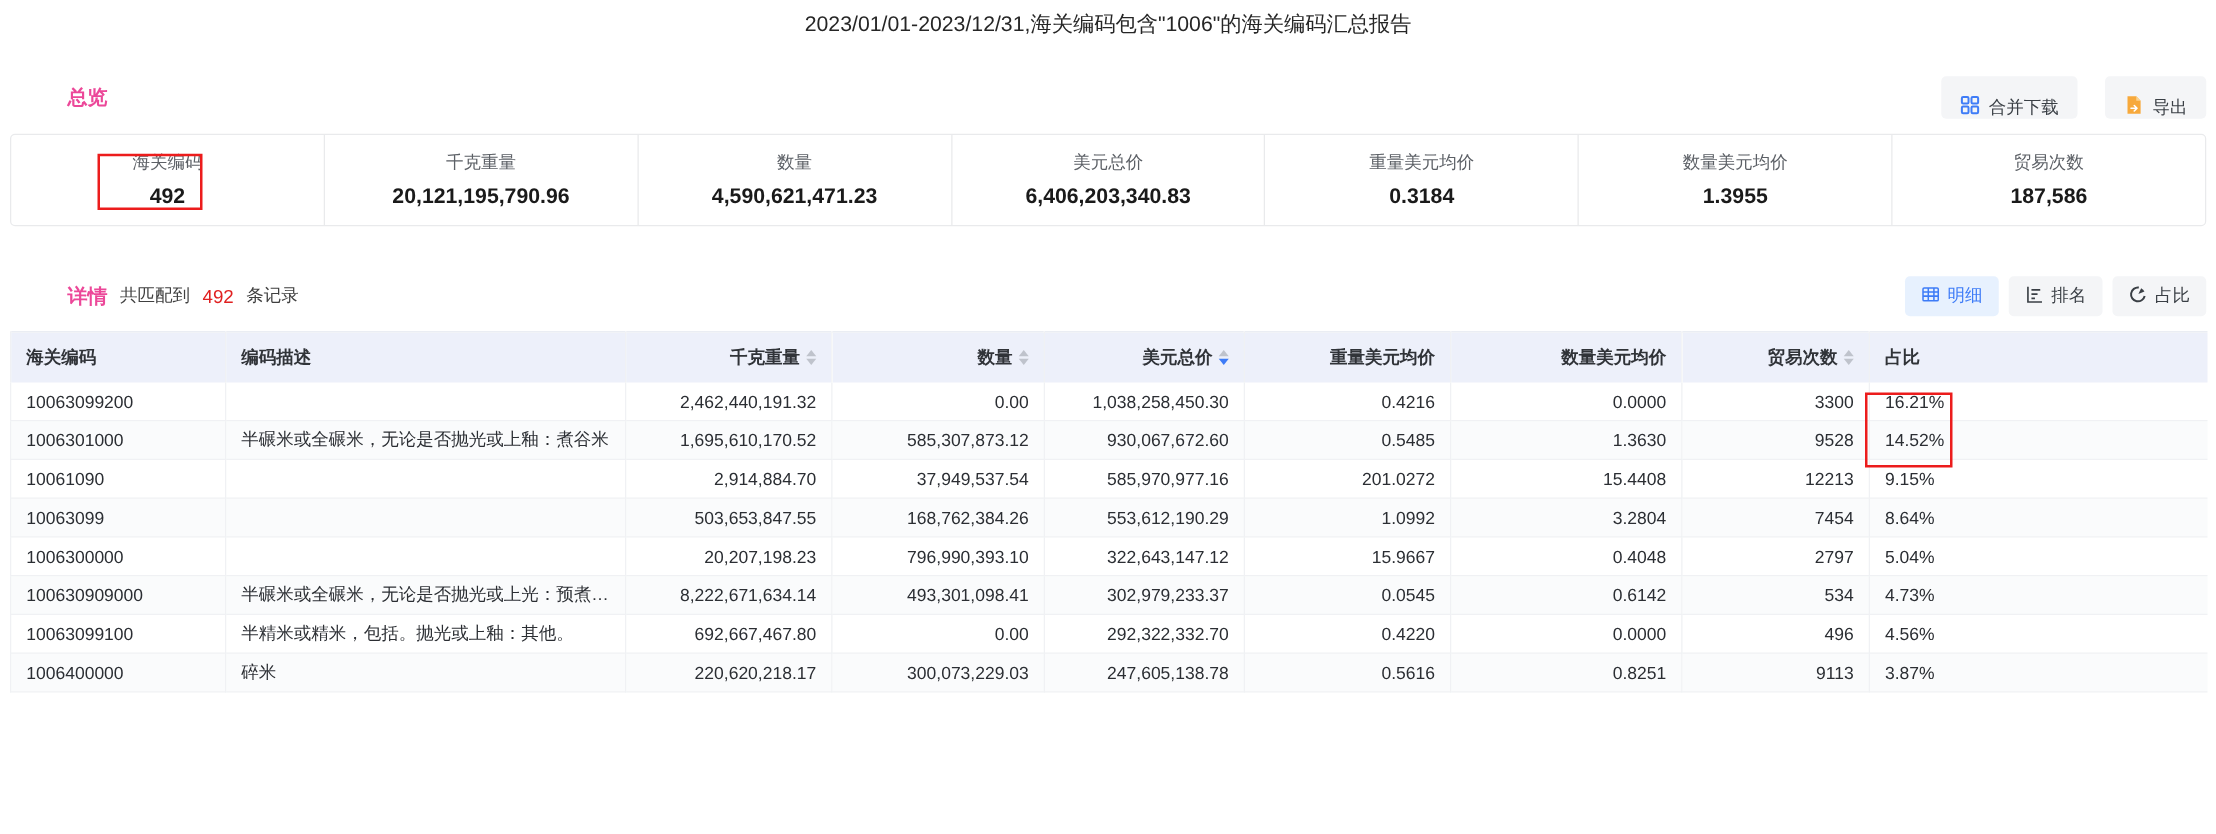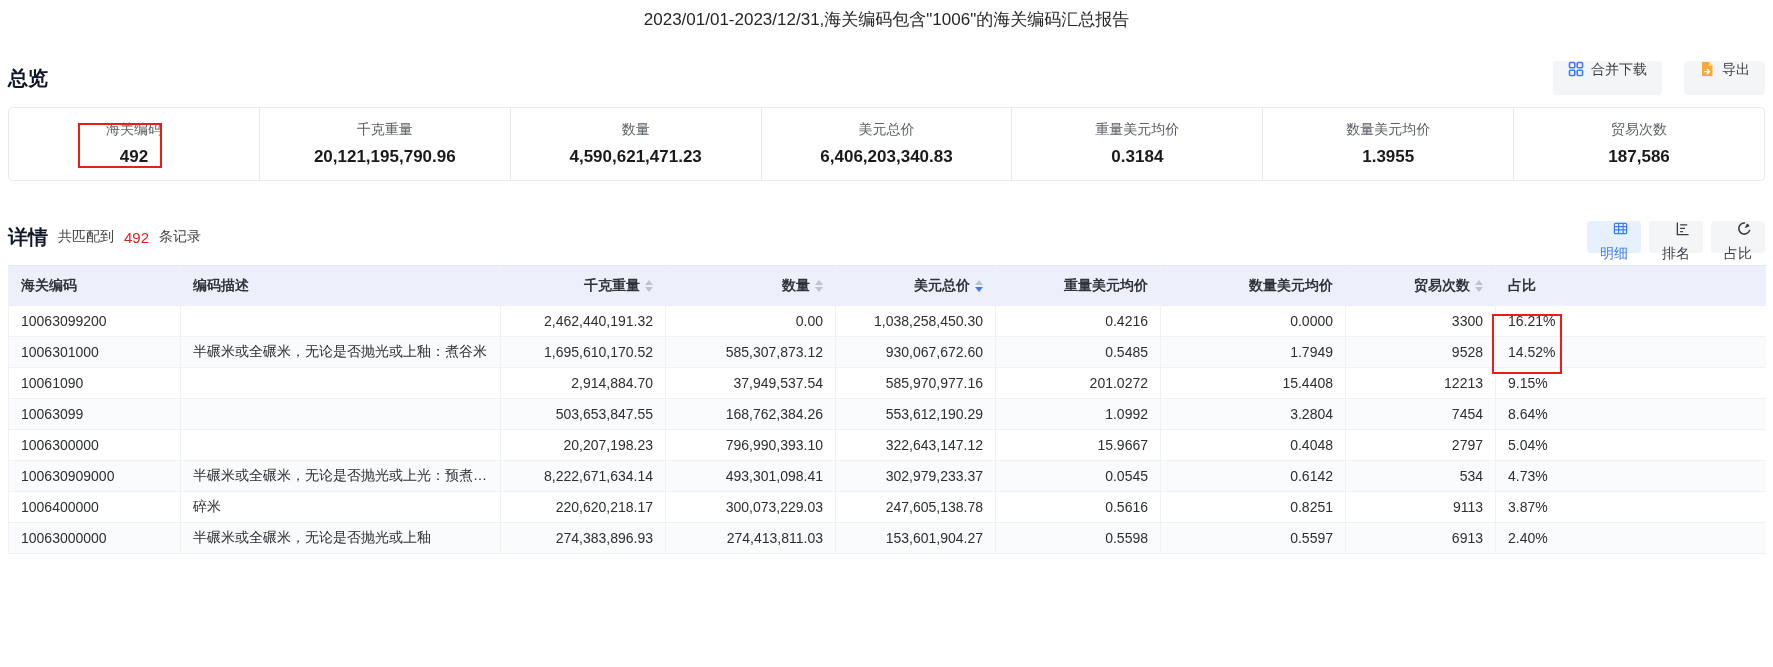--- a/index.html
+++ b/index.html
@@ -4,44 +4,44 @@
 <style>
   * { margin:0; padding:0; box-sizing:border-box; }
   html,body { width:1773px; height:667px; background:#fff; overflow:hidden;
     font-family:"Liberation Sans","DejaVu Sans",sans-serif; color:#262626; }
   .page { position:relative; width:1773px; height:667px; }
 
   .page-title { text-align:center; padding-top:8px; font-size:17px; color:#262626; }
 
   .section-bar { display:flex; justify-content:space-between; align-items:center;
     margin:30px 8px 0 8px; height:34px; }
-  .section-title { font-size:20px; font-weight:bold; color:#0f172a; }
+  .section-title { font-size:16px; font-weight:bold; color:#ec4899;margin-left:46px; }
   .actions { display:flex; gap:22px; }
-  .act-btn { display:inline-flex; align-items:flex-start; gap:7px; height:34px; padding:0 15px;
+  .act-btn { display:inline-flex; align-items:flex-end; gap:7px; height:34px; padding:0 15px;
     background:#f4f5f7; border:none; border-radius:4px; font-size:14px; color:#3a3f45;
     cursor:pointer; font-family:inherit; }
   .act-btn svg { width:16px; height:16px; }
 
   .overview-panel { position:relative; display:flex; margin:12px 8px 0 8px; height:74px;
     background:#fff; border:1px solid #e9eaec; border-radius:4px; }
   .ov-card { flex:1; display:flex; flex-direction:column; align-items:center;
     justify-content:center; gap:8px; position:relative; }
   .ov-card + .ov-card { border-left:1px solid #e9eaec; }
   .ov-label { font-size:14px; color:#5c6066; }
   .ov-value { font-size:17px; font-weight:bold; color:#1a1a1a; }
 
   .detail-bar { display:flex; justify-content:space-between; align-items:center;
     margin:40px 8px 0 8px; height:32px; }
   .detail-left { display:flex; align-items:center; gap:10px; }
   .match-text { font-size:14px; color:#404040; }
   .match-count { font-size:15px; color:#e02020; }
   .tabs { display:flex; gap:8px; }
-  .tab { display:inline-flex; align-items:flex-end; gap:6px; height:32px; padding:0 13px;
+  .tab { display:inline-flex; align-items:center; gap:6px; height:32px; padding:0 13px;
     border-radius:4px; background:#f4f5f7; border:none; font-size:14px; color:#3a3f45;
-    cursor:pointer; font-family:inherit;flex-direction:column; }
+    cursor:pointer; font-family:inherit; }
   .tab.active { background:#e7f1fe; color:#3e7cf7; }
   .tab svg { width:15px; height:15px; }
 
   .tbl-wrap { margin:12px 8px 0 8px; }
   table { width:1757px; border-collapse:collapse; table-layout:fixed; }
   thead th { height:40px; background:#edf0fa; font-size:14px; font-weight:bold; color:#303338;
     padding:0 12px; white-space:nowrap; overflow:hidden; }
   tbody td { height:31px; font-size:14px; color:#2b2e33; padding:0 12px; white-space:nowrap;
     overflow:hidden; text-overflow:ellipsis; border-bottom:1px solid #f0f1f4; }
   thead th, tbody td { border-right:1px solid #f0f1f4; }
@@ -226,21 +226,21 @@
             <td class="ar">3300</td>
             <td class="al">16.21%</td>
           </tr>
           <tr>
             <td class="al">1006301000</td>
             <td class="al">半碾米或全碾米，无论是否抛光或上釉：煮谷米</td>
             <td class="ar">1,695,610,170.52</td>
             <td class="ar">585,307,873.12</td>
             <td class="ar">930,067,672.60</td>
             <td class="ar">0.5485</td>
-            <td class="ar">1.7949</td>
+            <td class="ar">1.3630</td>
             <td class="ar">9528</td>
             <td class="al">14.52%</td>
           </tr>
           <tr>
             <td class="al">10061090</td>
             <td class="al"></td>
             <td class="ar">2,914,884.70</td>
             <td class="ar">37,949,537.54</td>
             <td class="ar">585,970,977.16</td>
             <td class="ar">201.0272</td>
@@ -275,40 +275,40 @@
             <td class="al">半碾米或全碾米，无论是否抛光或上光：预煮米除...</td>
             <td class="ar">8,222,671,634.14</td>
             <td class="ar">493,301,098.41</td>
             <td class="ar">302,979,233.37</td>
             <td class="ar">0.0545</td>
             <td class="ar">0.6142</td>
             <td class="ar">534</td>
             <td class="al">4.73%</td>
           </tr>
           <tr>
+            <td class="al">10063099100</td>
+            <td class="al">半精米或精米，包括。抛光或上釉：其他。</td>
+            <td class="ar">692,667,467.80</td>
+            <td class="ar">0.00</td>
+            <td class="ar">292,322,332.70</td>
+            <td class="ar">0.4220</td>
+            <td class="ar">0.0000</td>
+            <td class="ar">496</td>
+            <td class="al">4.56%</td>
+          </tr>
+          <tr>
             <td class="al">1006400000</td>
             <td class="al">碎米</td>
             <td class="ar">220,620,218.17</td>
             <td class="ar">300,073,229.03</td>
             <td class="ar">247,605,138.78</td>
             <td class="ar">0.5616</td>
             <td class="ar">0.8251</td>
             <td class="ar">9113</td>
             <td class="al">3.87%</td>
           </tr>
-          <tr>
-            <td class="al">10063000000</td>
-            <td class="al">半碾米或全碾米，无论是否抛光或上釉</td>
-            <td class="ar">274,383,896.93</td>
-            <td class="ar">274,413,811.03</td>
-            <td class="ar">153,601,904.27</td>
-            <td class="ar">0.5598</td>
-            <td class="ar">0.5597</td>
-            <td class="ar">6913</td>
-            <td class="al">2.40%</td>
-          </tr>
         </tbody>
       </table>
   </div>
 
   <div class="annotation-box" id="ann-card"></div>
   <div class="annotation-box" id="ann-pct"></div>
 </div>
 
 </body></html>

